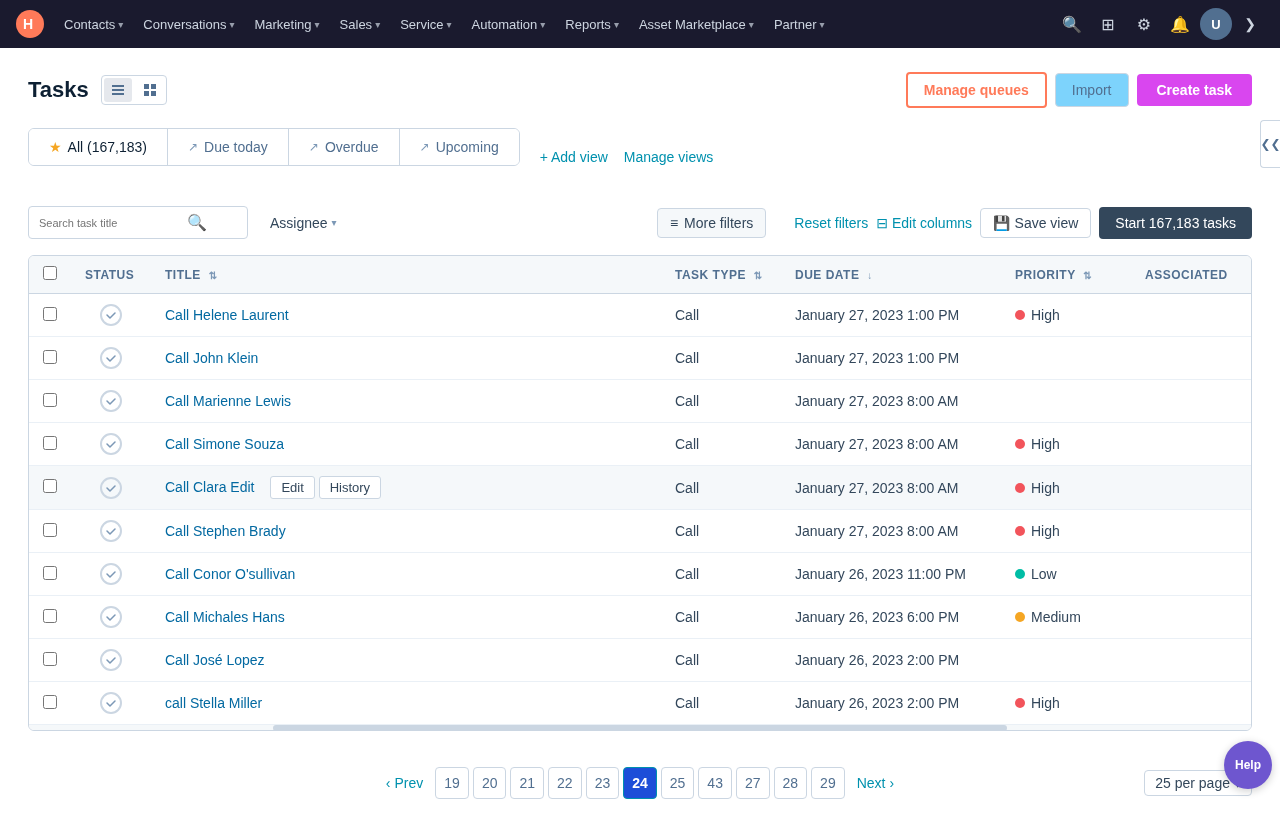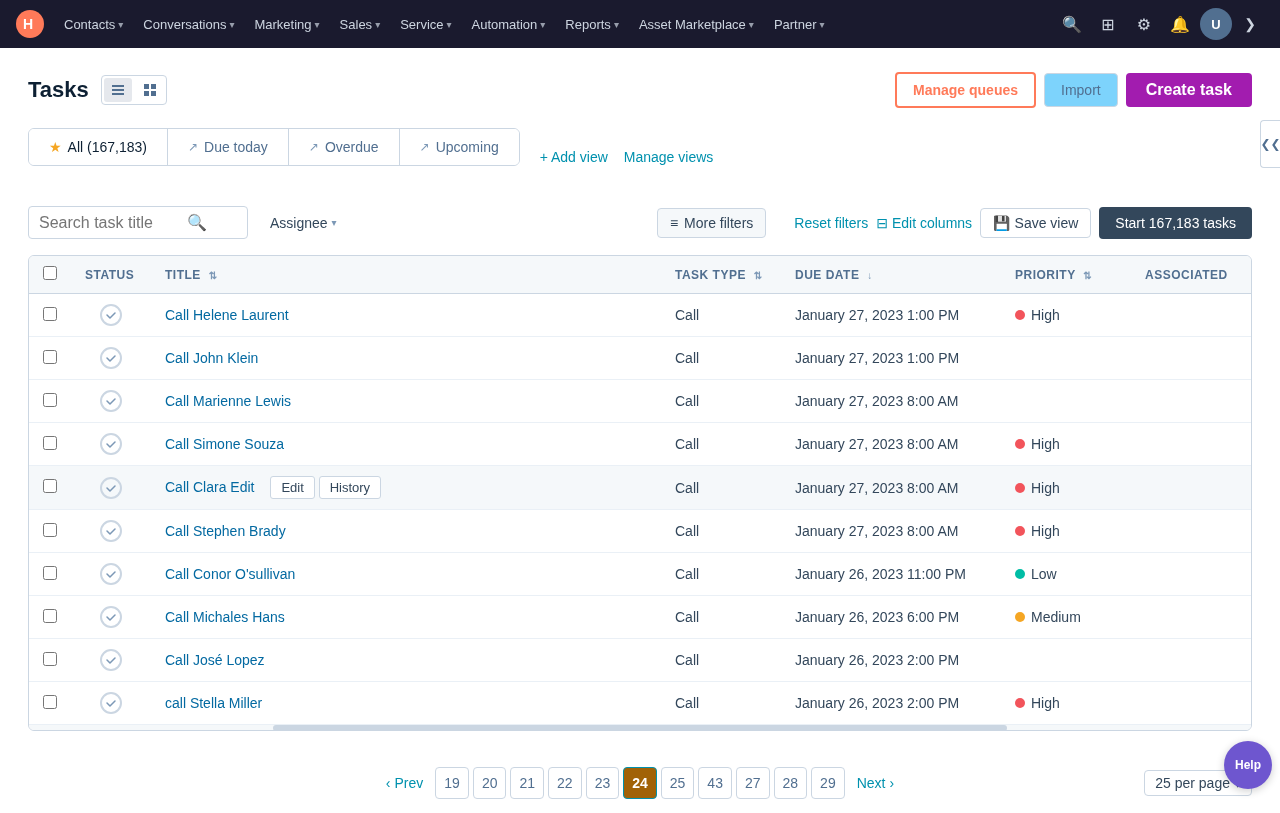--- a/index.html
+++ b/index.html
@@ -101,28 +101,28 @@
     .btn-ghost {
       border: 1px solid #cbd6e2;
       background: #7dd3fc;
       color: #516f90;
       padding: 8px 16px;
       border-radius: 4px;
       cursor: pointer;
       font-size: 14px;
     }
     .btn-orange {
-      background: #a21caf;
+      background: #d946ef;
       color: #fff;
       border: none;
       padding: 8px 20px;
       border-radius: 4px;
       cursor: pointer;
       font-weight: 600;
-      font-size: 16px;
+      font-size: 14px;
     }
 
     
     .tabs-row {
       display: flex; align-items: center; gap: 0;
       border: 1px solid #cbd6e2;
       border-radius: 6px;
       overflow: hidden;
       width: fit-content;
       margin-bottom: 20px;
@@ -173,21 +173,21 @@
       display: flex; align-items: center;
       border: 1px solid #cbd6e2;
       border-radius: 4px;
       padding: 6px 10px;
       gap: 8px;
       background: #fff;
       min-width: 220px;
     }
     .search-box input {
       border: none; outline: none;
-      font-size: 16px; color: #516f90;
+      font-size: 11px; color: #516f90;
       background: transparent;
       width: 140px;
     }
     .search-icon { color: #7c98b6; font-size: 16px; }
     .assignee-btn {
       display: flex; align-items: center; gap: 4px;
       color: #33475b;
       cursor: pointer;
       font-size: 14px;
       padding: 6px 10px;
@@ -340,21 +340,21 @@
       display: flex; align-items: center; justify-content: center;
       border: 1px solid #cbd6e2;
       border-radius: 4px;
       cursor: pointer;
       font-size: 14px;
       color: #516f90;
       background: #fff;
       padding: 0 8px;
     }
     .page-btn.active {
-      background: #a16207;
+      background: #1d4ed8;
       color: #fff;
       border-color: #0091ae;
       font-weight: 600;
     }
     .page-btn.nav-text {
       border: none;
       background: none;
       color: #0091ae;
       font-size: 14px;
       gap: 4px;

